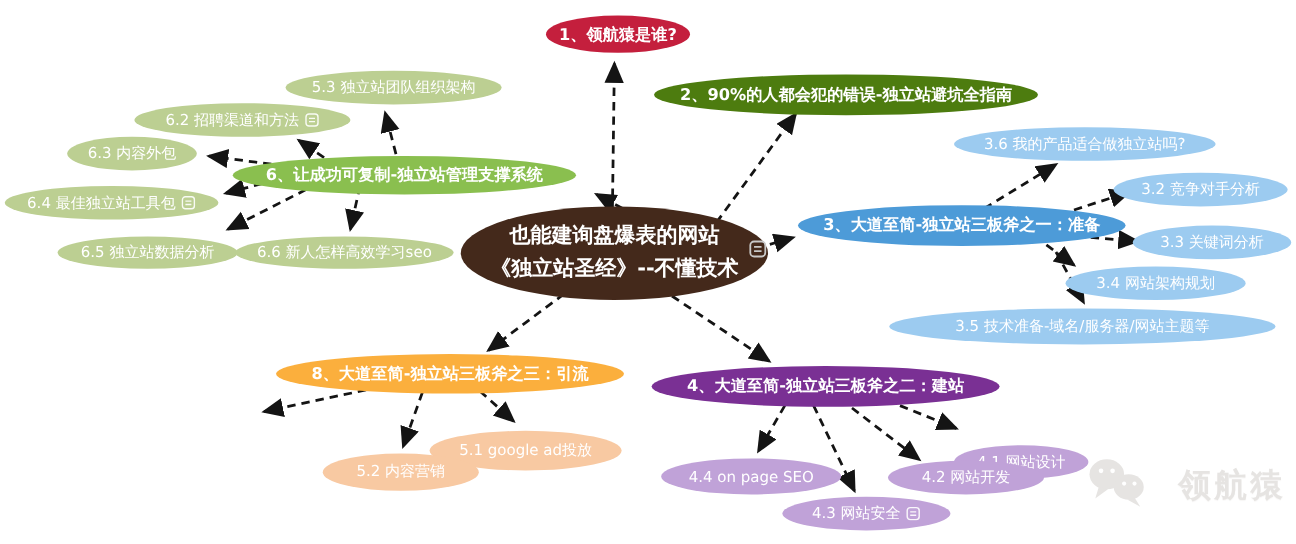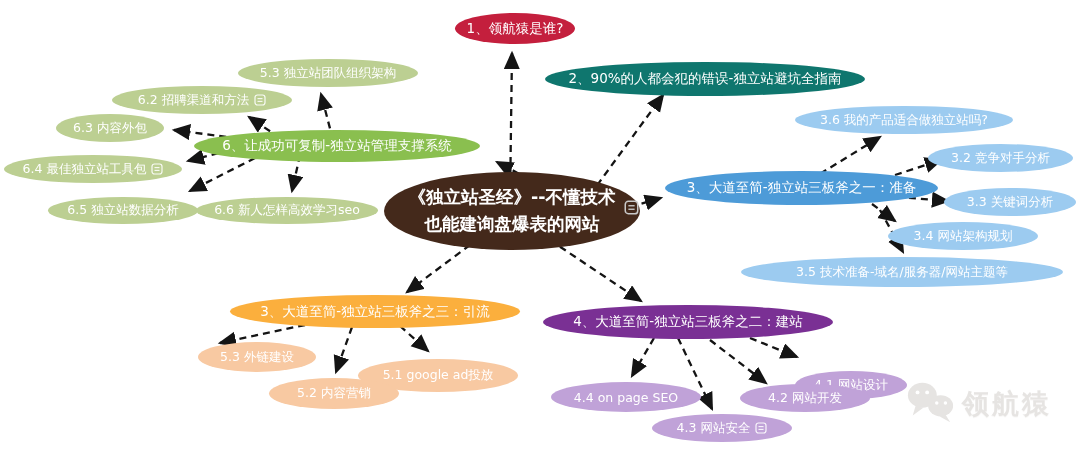--- a/index.html
+++ b/index.html
@@ -5,40 +5,40 @@
   html,body{margin:0;padding:0;background:#fff;}
   .canvas{
     position:relative;width:1080px;height:453px;background:#ffffff;overflow:hidden;
     font-family:"DejaVu Sans","Liberation Sans",sans-serif;
   }
   .arrows{position:absolute;left:0;top:0;width:1080px;height:453px;}
   .node{
     position:absolute;border-radius:50%;display:flex;align-items:center;justify-content:center;
     color:#fff;text-align:center;white-space:nowrap;box-sizing:border-box;padding:0 8px;
   }
-  .main{font-weight:normal;font-size:13.5px;}
+  .main{font-weight:bold;font-size:13.5px;}
   .child{font-size:12.5px;}
   .center-node{
     background:#44291B;font-weight:bold;font-size:17.5px;line-height:1.55;
     white-space:normal;flex-direction:column;z-index:5;
   }
   .b1{background:#C41F3D;}
-  .b2{background:#0f766e;}
+  .b2{background:#4d7c0f;}
   .b3{background:#4D9BD8;}
   .c3{background:#9CCBF0;}
   .b4{background:#7A3094;}
   .c4{background:#C0A2D8;}
   .b5{background:#FBAF3D;}
   .c5{background:#F8C9A2;}
   .b6{background:#8ABF4F;}
   .c6{background:#BCCF92;}
   .note-icon{display:inline-block;margin-left:5px;line-height:0;}
   .note-float{position:absolute;left:624px;top:200px;z-index:6;line-height:0;}
   .watermark{
-    position:absolute;left:906px;top:380px;display:flex;align-items:center;gap:6px;
+    position:absolute;left:906px;top:380px;display:flex;align-items:center;gap:26px;
     color:#E3E1DF;z-index:2;
   }
   .watermark-text{font-size:27px;font-weight:bold;letter-spacing:3px;color:#E6E4E2;
     text-shadow:0 1px 1px #f7f6f5;}
 </style>
 </head>
 <body>
 
 <div class="canvas">
 
@@ -74,22 +74,22 @@
       <line x1="333" y1="140" x2="321" y2="94" marker-end="url(#ah)"></line>
       <line x1="280" y1="138" x2="249" y2="117" marker-end="url(#ah)"></line>
       <line x1="250" y1="140" x2="174" y2="130" marker-end="url(#ah)"></line>
       <line x1="230" y1="150" x2="188" y2="161" marker-end="url(#ah)"></line>
       <line x1="255" y1="158" x2="190" y2="191" marker-end="url(#ah)"></line>
       <line x1="300" y1="155" x2="292" y2="191" marker-end="url(#ah)"></line>
     </g>
   </svg>
 
   <div class="node center-node" style="left:384px;top:172px;width:256px;height:78px;">
+    <span>也能建询盘爆表的网站</span>
     <span>《独立站圣经》--不懂技术</span>
-    <span>也能建询盘爆表的网站</span>
   </div>
   <span class="note-float">
     <svg width="15" height="15" viewBox="0 0 12 12">
         <rect x="1" y="1" width="10" height="10" rx="2.5" fill="none" stroke="#C9C9C9" stroke-width="1.2"></rect>
         <line x1="3.5" y1="4.6" x2="8.5" y2="4.6" stroke="#C9C9C9" stroke-width="1.1"></line>
         <line x1="3.5" y1="7.4" x2="8.5" y2="7.4" stroke="#C9C9C9" stroke-width="1.1"></line>
       </svg>
   </span>
 
   <div class="node main b1" style="left:455px;top:13px;width:120px;height:31px;">
@@ -136,30 +136,27 @@
           <line x1="3.5" y1="4.6" x2="8.5" y2="4.6" stroke="rgba(255,255,255,0.9)" stroke-width="1.1"></line>
           <line x1="3.5" y1="7.4" x2="8.5" y2="7.4" stroke="rgba(255,255,255,0.9)" stroke-width="1.1"></line>
         </svg>
     </span>
   </div>
   <div class="node child c4" style="left:551px;top:382px;width:150px;height:30px;">
     <span>4.4 on page SEO</span>
   </div>
 
   <div class="node main b5" style="left:230px;top:295px;width:290px;height:33px;">
-    <span>3、大道至简-独立站三板斧之三：引流</span>
+    <span>8、大道至简-独立站三板斧之三：引流</span>
   </div>
   <div class="node child c5" style="left:358px;top:359px;width:160px;height:33px;">
     <span>5.1 google ad投放</span>
   </div>
   <div class="node child c5" style="left:269px;top:378px;width:130px;height:31px;">
     <span>5.2 内容营销</span>
-  </div>
-  <div class="node child c5" style="left:198px;top:342px;width:118px;height:30px;">
-    <span>5.3 外链建设</span>
   </div>
 
   <div class="node main b6" style="left:194px;top:130px;width:286px;height:32px;">
     <span>6、让成功可复制-独立站管理支撑系统</span>
   </div>
   <div class="node child c6" style="left:238px;top:59px;width:180px;height:28px;">
     <span>5.3 独立站团队组织架构</span>
   </div>
   <div class="node child c6" style="left:112px;top:86px;width:180px;height:28px;">
     <span>6.2 招聘渠道和方法</span>

